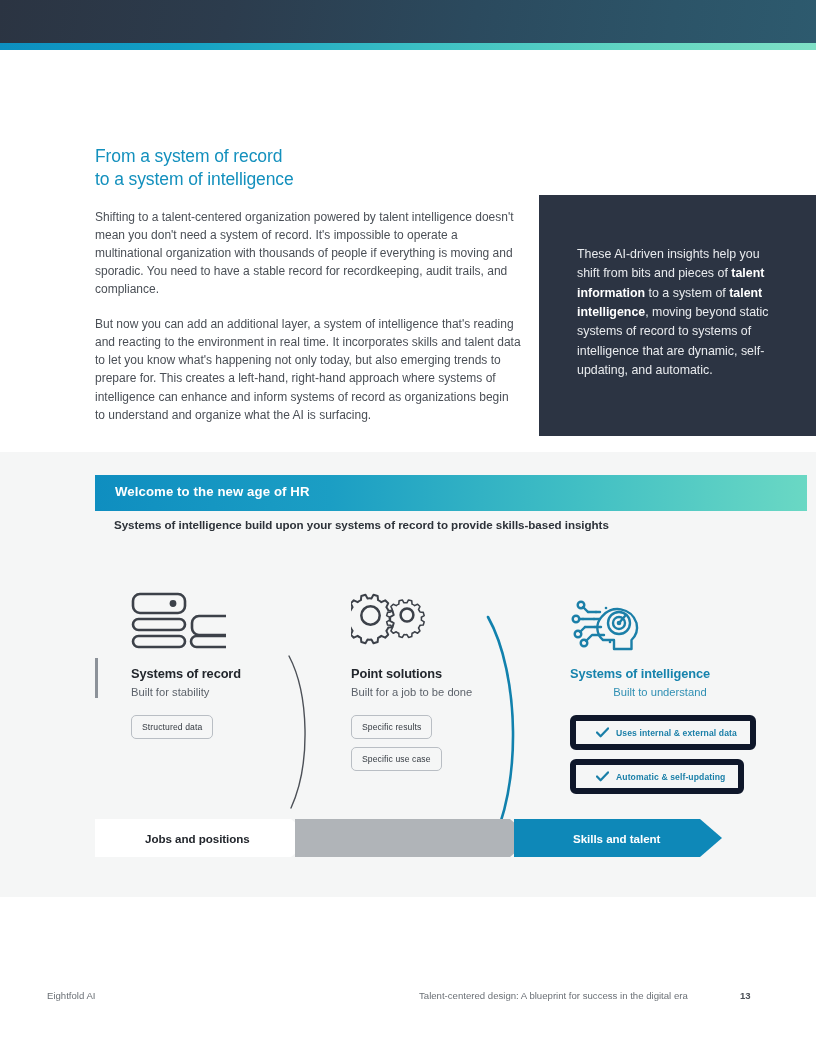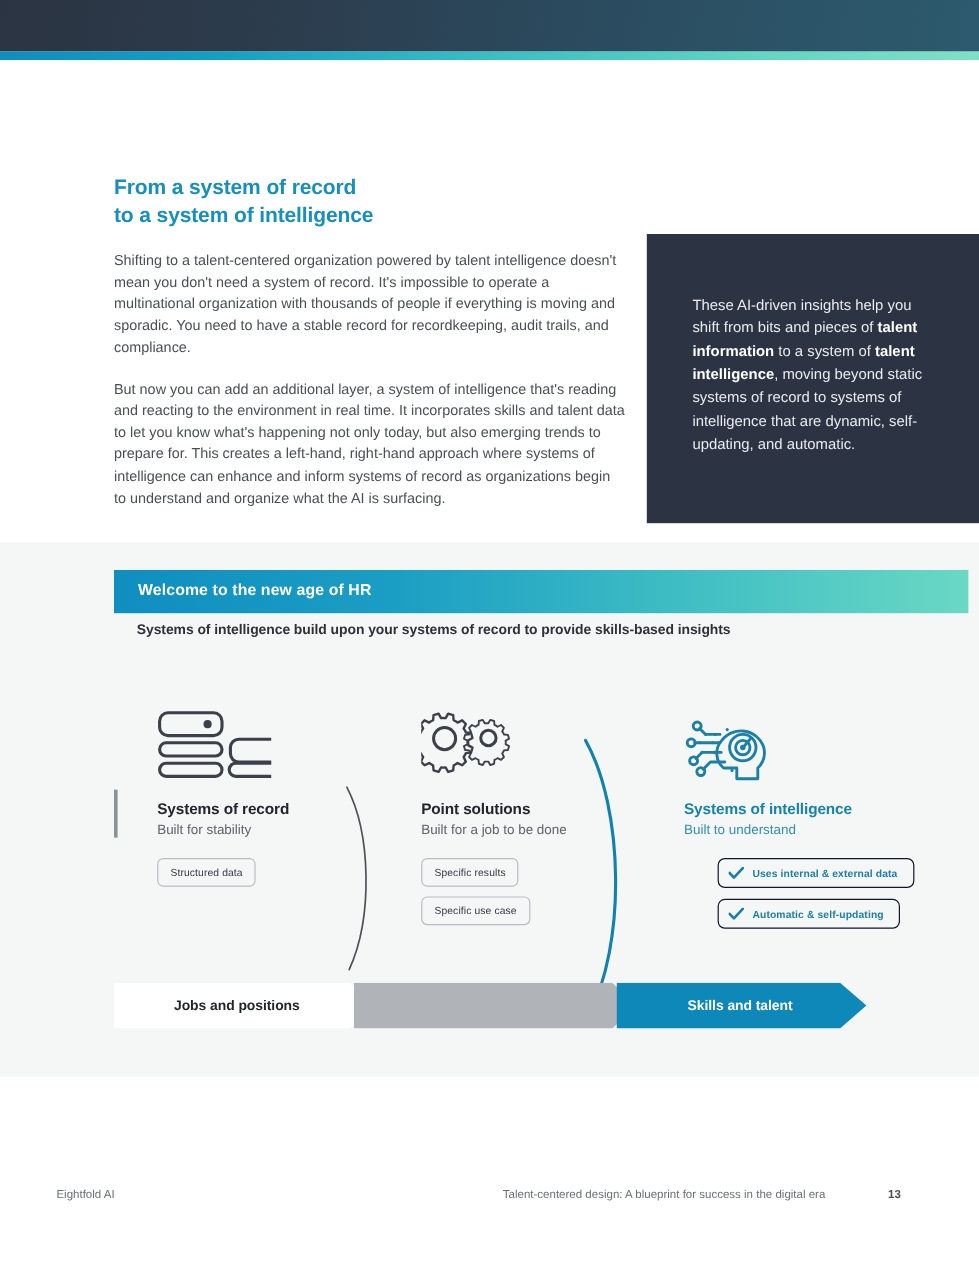--- a/index.html
+++ b/index.html
@@ -50,21 +50,21 @@
   .article {
     position: absolute;
     left: 95px;
     top: 95px;
     width: 426px;
   }
   .article h1 {
     margin: 0 0 16px 0;
     font-size: 17.5px;
     line-height: 1.33;
-    font-weight: bold;
+    font-weight: normal;
     color: #1390bd;
     letter-spacing: -0.1px;
   }
   .article h1 .l2 { display: block; }
   .article p {
     margin: 0 0 16px 0;
     font-size: 12px;
     line-height: 1.52;
     color: #4a4f56;
   }
@@ -141,50 +141,49 @@
     font-weight: bold;
     color: #22262c;
     letter-spacing: -0.1px;
   }
   .col-intel .col-title { color: #1683ad; }
   .col-sub {
     margin-top: 5px;
     font-size: 11.2px;
     color: #5d636b;
   }
-  .col-intel .col-sub { color: #2f8fb3; }
+  .col-intel .col-sub { color: #2f8fb3; text-align: center; }
   .tags { margin-top: 17px; }
   .tag {
     display: inline-block;
     border: 1px solid #b9bec4;
     border-radius: 5px;
     padding: 6px 10px;
     font-size: 8.6px;
     font-weight: normal;
     color: #343a41;
     background: transparent;
     margin-bottom: 8px;
     letter-spacing: 0.1px;
     white-space: nowrap;
   }
   .tag-teal {
     display: flex;
     align-items: center;
     gap: 7px;
-    border: 1px solid #0f172a;
+    border: 6px solid #0f172a;
     border-radius: 6px;
-    padding: 6px 13px 6px 8px;
+    padding: 6px 13px 6px 20px;
     font-size: 8.6px;
     font-weight: bold;
     color: #1a7fa8;
     margin-bottom: 9px;
     letter-spacing: 0.1px;
     white-space: nowrap;
     width: fit-content;
-    margin-left: 28px;
   }
   .tag-teal svg { flex: none; }
 
   
   .accent-bar {
     position: absolute;
     left: 95px;
     top: 206px;
     width: 3px;
     height: 40px;

